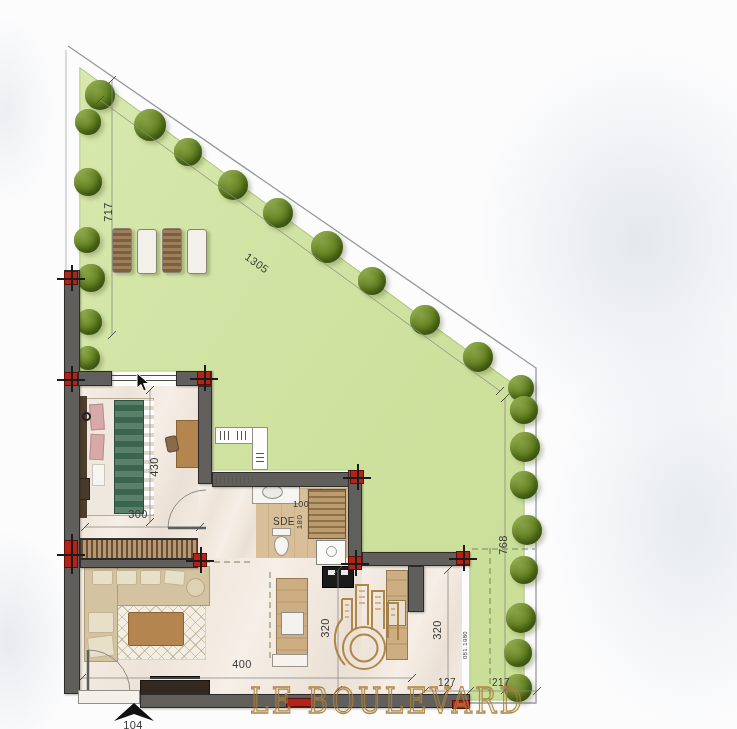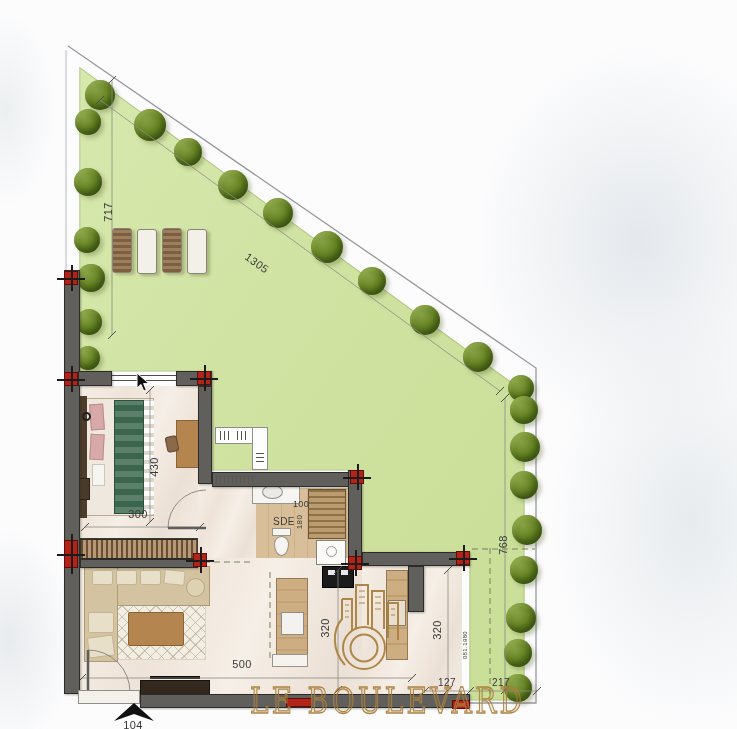--- a/index.html
+++ b/index.html
@@ -154,21 +154,21 @@
 
   <div class="lyr" style="z-index:7">
       <span class="dim" style="left: 108px; top: 212px; font-size: 11px; transform: translate(-50%, -50%) rotate(-90deg);">717</span>
       <span class="dim" style="left: 257px; top: 263px; font-size: 11px; transform: translate(-50%, -50%) rotate(36deg);">1305</span>
       <span class="dim" style="left: 503px; top: 545px; font-size: 11px; transform: translate(-50%, -50%) rotate(-90deg);">768</span>
       <span class="dim" style="left: 154px; top: 467px; font-size: 11px; transform: translate(-50%, -50%) rotate(-90deg);">430</span>
       <span class="dim" style="left: 138px; top: 514px; font-size: 11px; transform: translate(-50%, -50%);">300</span>
       <span class="dim" style="left: 301px; top: 504px; font-size: 9px; transform: translate(-50%, -50%);">100</span>
       <span class="dim" style="left: 284px; top: 521px; font-size: 10px; transform: translate(-50%, -50%);">SDE</span>
       <span class="dim" style="left: 299px; top: 522px; font-size: 8px; transform: translate(-50%, -50%) rotate(-90deg);">180</span>
-      <span class="dim" style="left: 242px; top: 664px; font-size: 11px; transform: translate(-50%, -50%);">500</span>
+      <span class="dim" style="left: 242px; top: 664px; font-size: 11px; transform: translate(-50%, -50%);">400</span>
       <span class="dim" style="left: 325px; top: 628px; font-size: 11px; transform: translate(-50%, -50%) rotate(-90deg);">320</span>
       <span class="dim" style="left: 437px; top: 630px; font-size: 11px; transform: translate(-50%, -50%) rotate(-90deg);">320</span>
       <span class="dim" style="left: 447px; top: 682px; font-size: 10px; transform: translate(-50%, -50%);">127</span>
       <span class="dim" style="left: 501px; top: 682px; font-size: 10px; transform: translate(-50%, -50%);">217</span>
       <span class="dim" style="left: 133px; top: 725px; font-size: 11px; transform: translate(-50%, -50%);">104</span>
       <span class="dim" style="left: 465px; top: 645px; font-size: 6px; transform: translate(-50%, -50%) rotate(-90deg);">081.1980</span>
     </div>
 
   <svg width="80" height="102" viewBox="0 0 80 102" style="left:328px;top:574px;z-index:8;opacity:.92">
     <g fill="none" stroke="#a97f3c" stroke-width="2">

